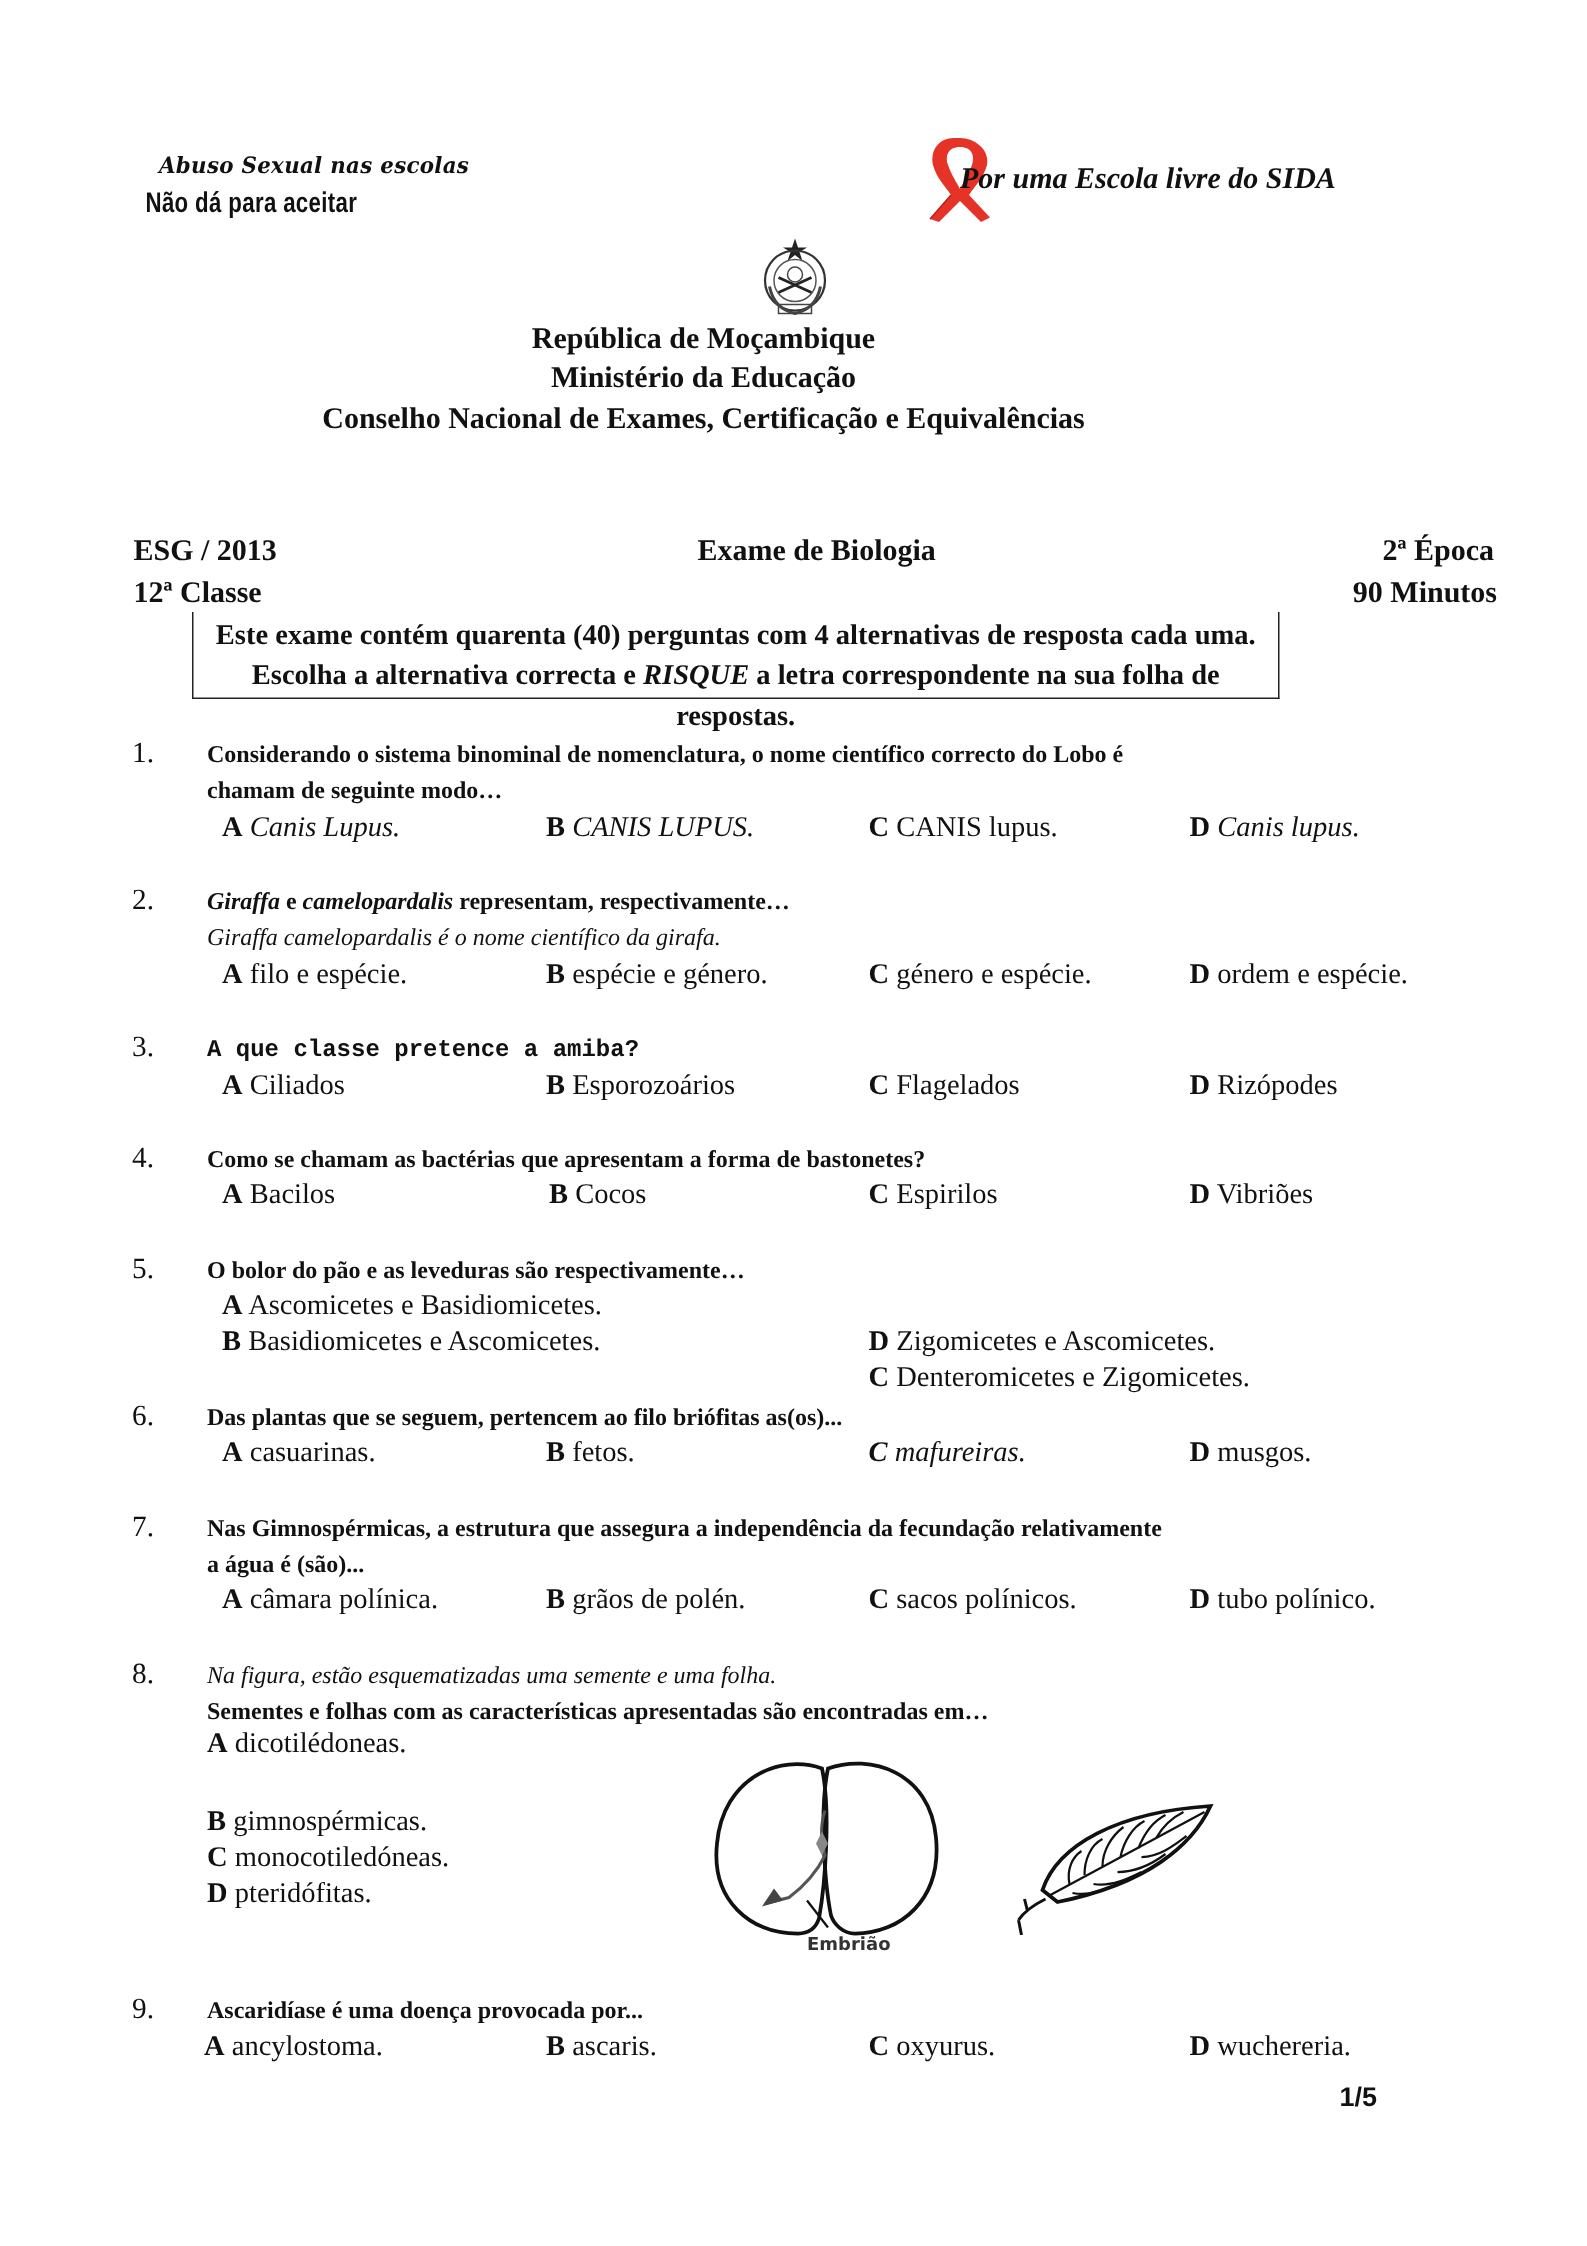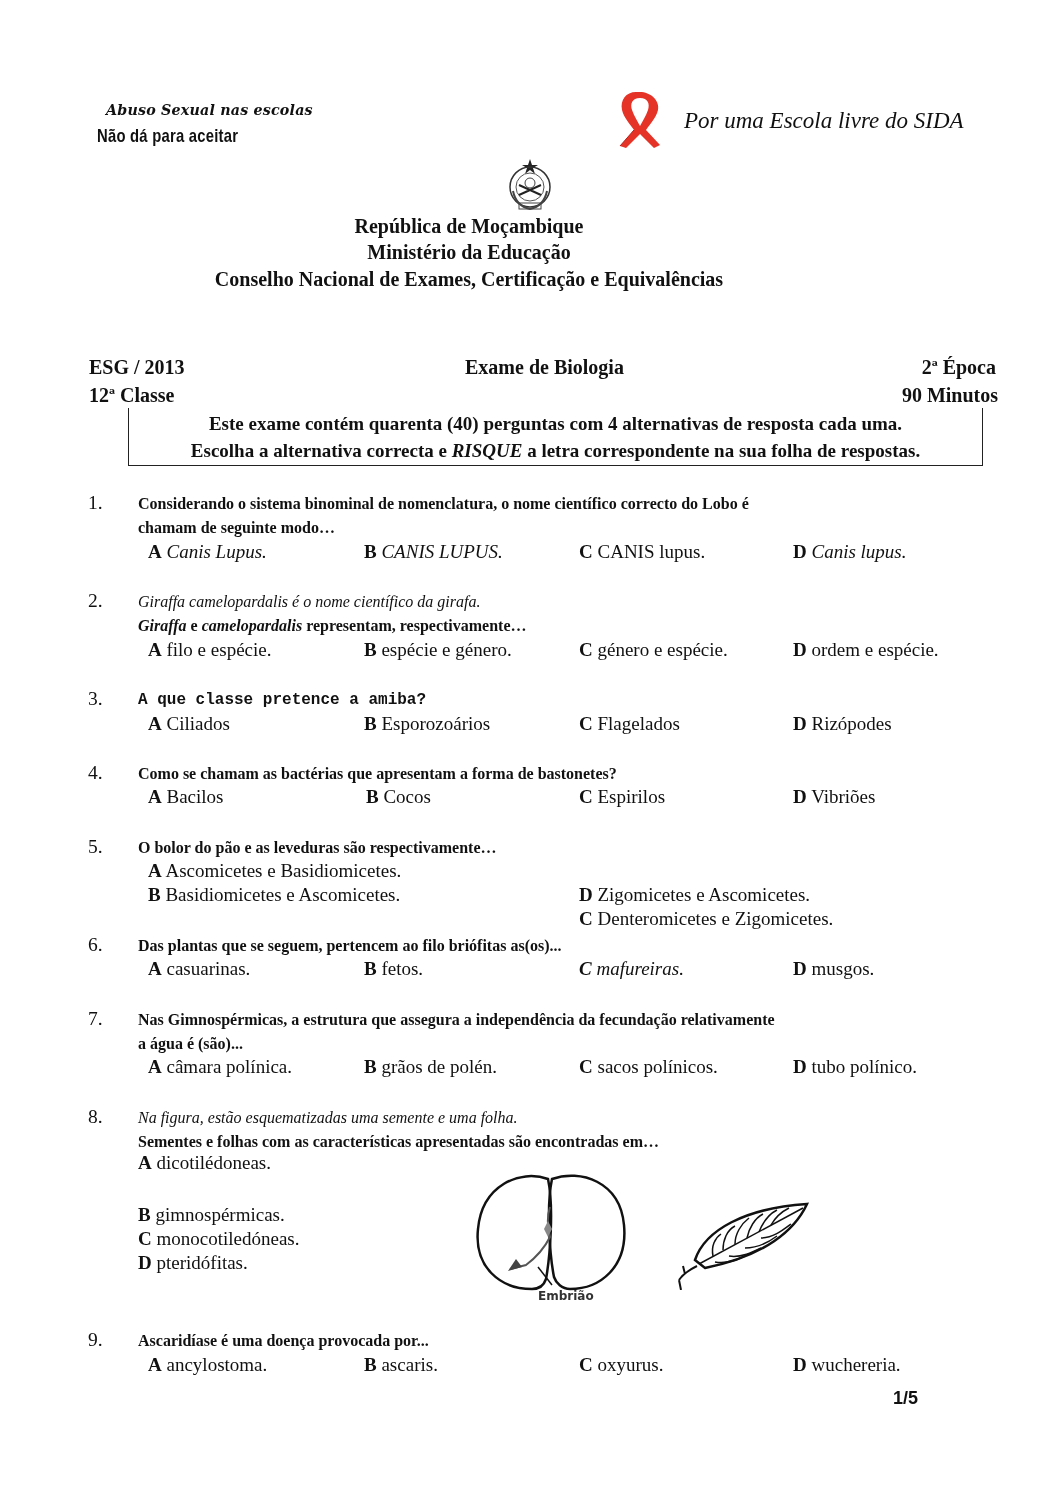--- a/index.html
+++ b/index.html
@@ -4,28 +4,28 @@
   <style>
     html, body { margin: 0; padding: 0; background: #ffffff; }
     body { width: 1058px; height: 1497px; position: relative; overflow: hidden;
            font-family: "Liberation Serif", "DejaVu Serif", serif; color: #111; }
     .abs { position: absolute; }
     .slogan-script { left: 106px; top: 101px; font-size: 15px; font-style: italic; font-weight: bold;
                      font-family: "DejaVu Serif", serif; letter-spacing: 0.2px; transform: scaleX(0.95); transform-origin: left; }
     .slogan-bold { left: 97px; top: 125px; font-size: 19px; font-weight: bold;
                    font-family: "Liberation Sans", sans-serif; transform: scaleX(0.78); transform-origin: left; letter-spacing: 0.3px; }
     .ribbon { left: 606px; top: 86px; width: 70px; height: 64px; }
-    .sida { left: 684px; top: 108px; font-size: 23px; font-style: italic; font-weight: normal; }
+    .sida { left: 640px; top: 108px; font-size: 20px; font-style: italic; font-weight: bold; }
     .emblem { left: 501px; top: 157px; width: 58px; height: 58px; }
     .hdr { left: 0; width: 938px; text-align: center; font-weight: bold; }
     .h1 { top: 215px; font-size: 20px; }
     .h2 { top: 241px; font-size: 20px; }
     .h3 { top: 268px; font-size: 20px; }
     .meta { font-weight: bold; font-size: 20px; margin-top: 31px; }
-    .instr { left: 128px; top: 408px; width: 855px; height: 58px; border-left: 1.5px solid #222; border-right: 1.5px solid #222;
+    .instr { left: 128px; top: 408px; width: 725px; height: 58px; border-left: 1.5px solid #222; border-right: 1.5px solid #222;
              border-bottom: 1.5px solid #222; text-align: center; font-weight: bold; font-size: 19px; line-height: 27px; padding-top: 2px; box-sizing: border-box; }
     .qnum { left: 88px; font-size: 19.5px; }
     .qtext { left: 138px; font-size: 16px; font-weight: bold; line-height: 24px; }
     .opt { font-size: 19px; }
     .opt .L { font-weight: bold; }
     .opt .t.it { font-style: italic; }
     .pagenum { left: 893px; top: 1388px; font-size: 18px; font-weight: bold; font-family: "Liberation Sans", sans-serif; }
     .seed { left: 470px; top: 1167px; width: 170px; height: 135px; }
     .leaf { left: 665px; top: 1190px; width: 150px; height: 100px; }
     .embr { left: 538px; top: 1289px; font-size: 12px; font-weight: bold; font-family: "DejaVu Sans", sans-serif; color: #333; }
@@ -72,22 +72,22 @@
   <div>Considerando o sistema binominal de nomenclatura, o nome científico correcto do Lobo é</div>
     <div>chamam de seguinte modo…</div>
 </div>
 <div class="abs opt" style="left:148px;top:541px;"><span class="L">A</span> <span class="t it">Canis Lupus.</span></div>
 <div class="abs opt" style="left:364px;top:541px;"><span class="L">B</span> <span class="t it">CANIS LUPUS.</span></div>
 <div class="abs opt" style="left:579px;top:541px;"><span class="L">C</span> <span class="t">CANIS lupus.</span></div>
 <div class="abs opt" style="left:793px;top:541px;"><span class="L">D</span> <span class="t it">Canis lupus.</span></div>
 
 <div class="abs qnum" style="top:590px;">2.</div>
 <div class="abs qtext" style="top:590px;">
+  <div><i>Giraffa</i><span> e </span><i>camelopardalis</i><span> representam, respectivamente…</span></div>
   <div style="font-weight:normal;font-style:italic;">Giraffa camelopardalis é o nome científico da girafa.</div>
-  <div><i>Giraffa</i><span> e </span><i>camelopardalis</i><span> representam, respectivamente…</span></div>
 </div>
 <div class="abs opt" style="left:148px;top:639px;"><span class="L">A</span> <span class="t">filo e espécie.</span></div>
 <div class="abs opt" style="left:364px;top:639px;"><span class="L">B</span> <span class="t">espécie e género.</span></div>
 <div class="abs opt" style="left:579px;top:639px;"><span class="L">C</span> <span class="t">género e espécie.</span></div>
 <div class="abs opt" style="left:793px;top:639px;"><span class="L">D</span> <span class="t">ordem e espécie.</span></div>
 
 <div class="abs qnum" style="top:688px;">3.</div>
 <div class="abs qtext" style="top:688px;font-family:Liberation Mono, monospace;">A que classe pretence a amiba?</div>
 <div class="abs opt" style="left:148px;top:713px;"><span class="L">A</span> <span class="t">Ciliados</span></div>
 <div class="abs opt" style="left:364px;top:713px;"><span class="L">B</span> <span class="t">Esporozoários</span></div>
@@ -158,18 +158,18 @@
     <path d="M50 72 C60 74 72 70 80 66"></path>
       <path d="M64 66 C76 68 88 62 96 58"></path>
     <path d="M80 58 C92 58 104 52 112 46"></path>
       <path d="M96 48 C108 48 118 40 126 34"></path>
   </g>
   <path d="M32 76 C24 80 18 84 14 90 M14 90 L16 100 M20 84 L18 76" stroke="#111" stroke-width="2" fill="none"></path>
 </svg>
 
 <div class="abs qnum" style="top:1329px;">9.</div>
 <div class="abs qtext" style="top:1329px;">Ascaridíase é uma doença provocada por...</div>
-<div class="abs opt" style="left:148px;top:1354px;"><span class="L">A</span> <span class="t">ancylostoma.</span></div>
+<div class="abs opt" style="left:136px;top:1354px;"><span class="L">A</span> <span class="t">ancylostoma.</span></div>
 <div class="abs opt" style="left:364px;top:1354px;"><span class="L">B</span> <span class="t">ascaris.</span></div>
 <div class="abs opt" style="left:579px;top:1354px;"><span class="L">C</span> <span class="t">oxyurus.</span></div>
 <div class="abs opt" style="left:793px;top:1354px;"><span class="L">D</span> <span class="t">wuchereria.</span></div>
 
 <div class="abs pagenum">1/5</div>
 
 </body></html>

